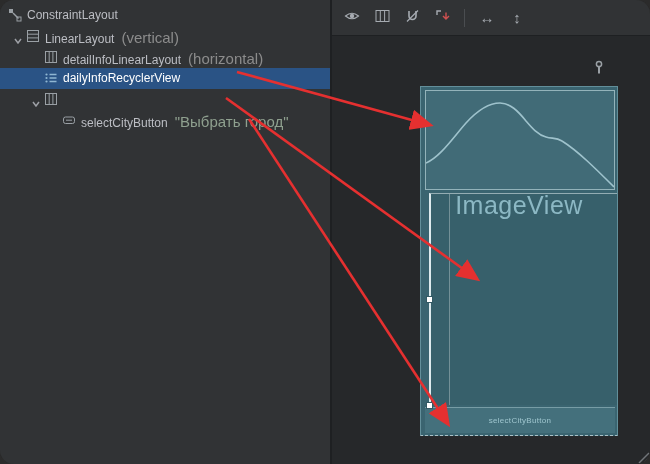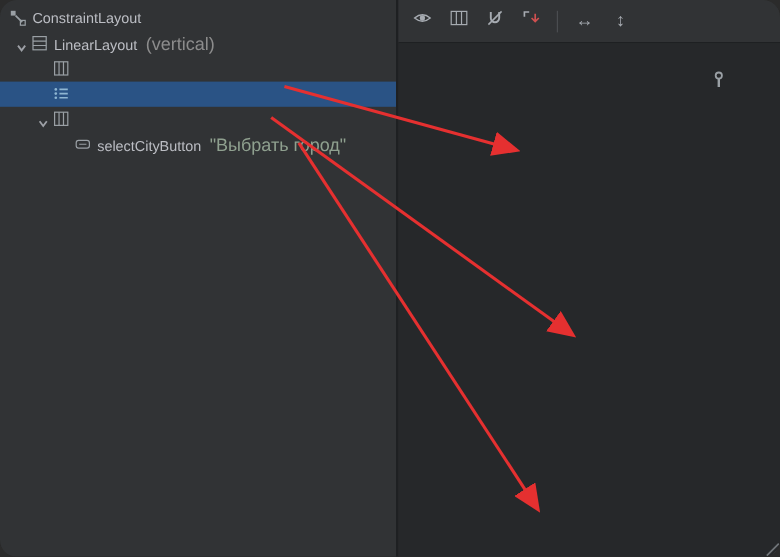--- a/index.html
+++ b/index.html
@@ -99,33 +99,35 @@
       </div>
 
       <div class="trow">
         <span class="ric" style="left:44px">
           <svg width="14" height="14">
               <rect x="1.5" y="1.5" width="11" height="11" fill="none" stroke="#9aa0a5"></rect>
               <line x1="5.2" y1="1.5" x2="5.2" y2="12.5" stroke="#9aa0a5"></line>
               <line x1="8.9" y1="1.5" x2="8.9" y2="12.5" stroke="#9aa0a5"></line>
             </svg>
         </span>
+        <span class="lbl" style="left:63px"><span>detailInfoLinearLayout</span><span class="ann">(horizontal)</span></span>
       </div>
 
       <div class="trow sel">
         <span class="ric" style="left:44px">
           <svg width="14" height="14">
             <circle cx="2.5" cy="3.5" r="1.1" fill="#8fb6d2"></circle>
               <line x1="5.5" y1="3.5" x2="12.5" y2="3.5" stroke="#8fb6d2" stroke-width="1.3"></line>
             <circle cx="2.5" cy="7" r="1.1" fill="#8fb6d2"></circle>
               <line x1="5.5" y1="7" x2="12.5" y2="7" stroke="#8fb6d2" stroke-width="1.3"></line>
             <circle cx="2.5" cy="10.5" r="1.1" fill="#8fb6d2"></circle>
               <line x1="5.5" y1="10.5" x2="12.5" y2="10.5" stroke="#8fb6d2" stroke-width="1.3"></line>
           </svg>
         </span>
+        <span class="lbl" style="left:63px">dailyInfoRecyclerView</span>
       </div>
 
       <div class="trow">
         <span class="chev" style="left:31px">
           <svg width="10" height="10">
               <path d="M2,3 L5,7 L8,3" stroke="#9da0a6" fill="none" stroke-width="1.5"></path>
             </svg>
         </span>
         <span class="ric" style="left:44px">
           <svg width="14" height="14">
@@ -198,20 +200,39 @@
 
     <span class="wrench-btn">
       <span>
         <svg width="12" height="15">
             <circle cx="6" cy="4" r="2.6" fill="none" stroke="#9aa0a5" stroke-width="1.5"></circle>
             <rect x="5" y="6.5" width="2" height="7" fill="#9aa0a5"></rect>
           </svg>
       </span>
     </span>
 
+    <div class="device">
+
+      <div class="detail-section">
+        <svg width="188" height="98">
+          <path d="M0,72 C14,66 26,48 40,32 C50,21 62,12 74,12 C84,12 92,20 100,30 C106,37 112,44 120,46 C126,48 130,46 136,50 C152,60 170,78 188,96" fill="none" stroke="#a8ccd5" stroke-width="1.6" opacity="0.9"></path>
+        </svg>
+      </div>
+
+      <div class="recycler-section"></div>
+
+      <div class="imageview-label">ImageView</div>
+
+      <div class="button-bar">
+        <span>selectCityButton</span>
+      </div>
+
+      <div class="handle" style="left:5px; top:209px"></div>
+      <div class="handle" style="left:5px; top:315px"></div>
+    </div>
 
     <span class="resize-grip">
       <svg width="14" height="14">
           <line x1="3" y1="13" x2="13" y2="3" stroke="#707478" stroke-width="1.5"></line>
           <line x1="8" y1="13" x2="13" y2="8" stroke="#707478" stroke-width="1.5"></line>
         </svg>
     </span>
   </div>
 
   <svg class="arrows-overlay" width="650" height="464">

